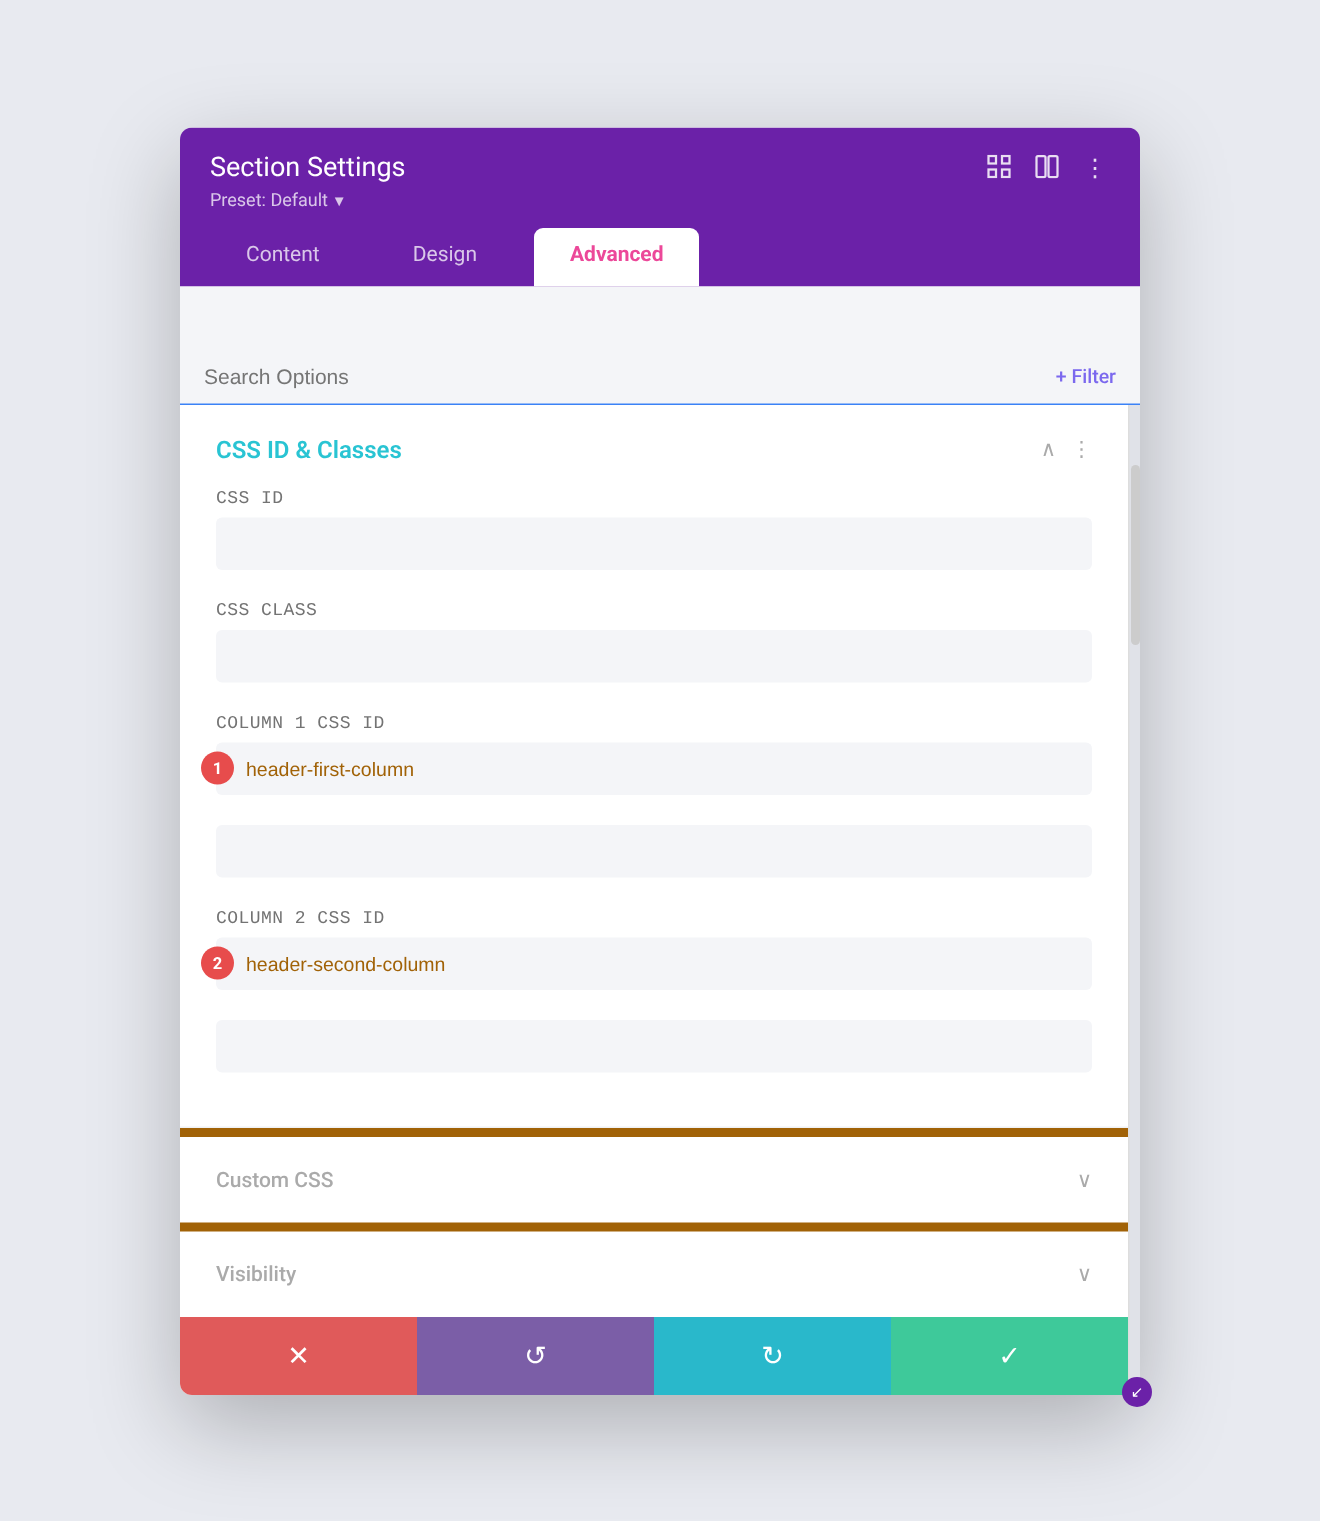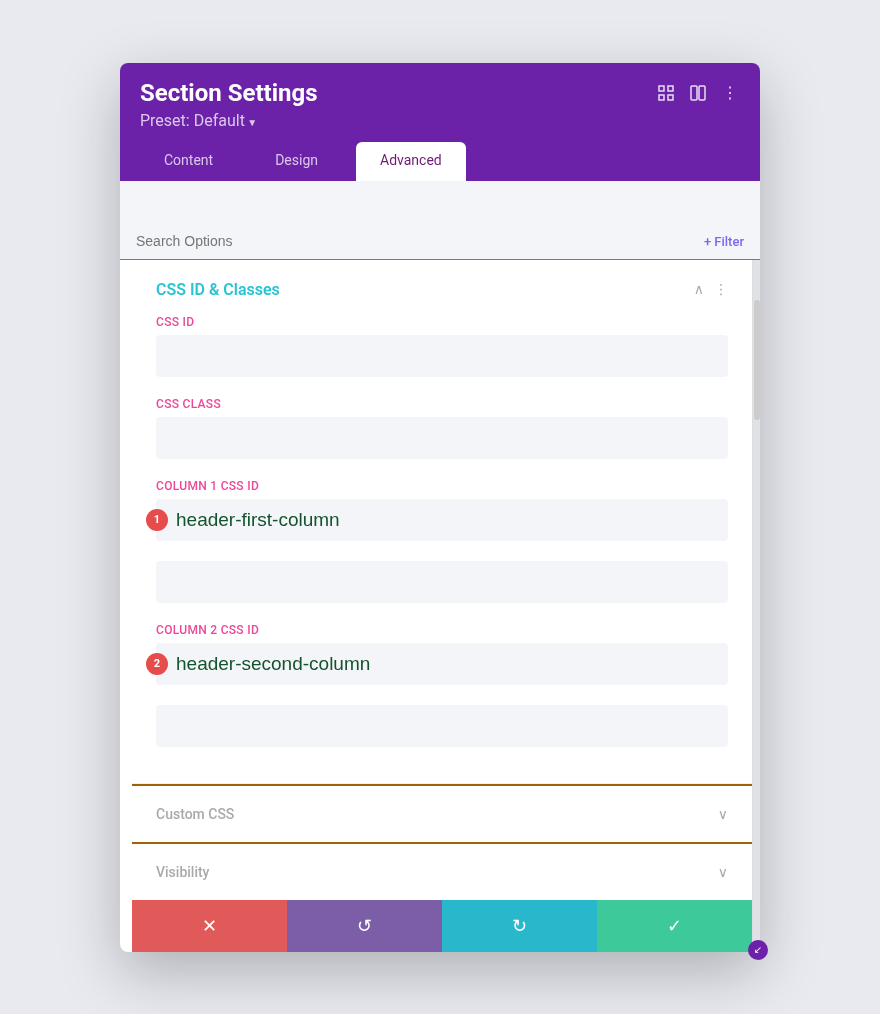--- a/index.html
+++ b/index.html
@@ -23,26 +23,26 @@
       padding: 16px 20px 0;
     }
     .modal-header-top {
       display: flex;
       justify-content: space-between;
       align-items: center;
       margin-bottom: 4px;
     }
     .modal-title {
       color: #fff;
-      font-size: 24px;
-      font-weight: 700;
+      font-size: 18px;
+      font-weight: 400;
     }
     .modal-subtitle {
       color: rgba(255,255,255,0.75);
-      font-size: 16px;
+      font-size: 12px;
       margin-bottom: 12px;
       cursor: pointer;
     }
     .modal-subtitle::after {
       content: ' ▼';
       font-size: 10px;
     }
     .header-icons {
       display: flex;
       gap: 12px;
@@ -64,23 +64,23 @@
     }
     .tab {
       padding: 10px 24px;
       color: rgba(255,255,255,0.75);
       font-size: 14px;
       cursor: pointer;
       border-bottom: 3px solid transparent;
     }
     .tab.active {
       background: #fff;
-      color: #701a75;
+      color: #ec4899;
       border-radius: 6px 6px 0 0;
-      font-weight: 400;
+      font-weight: 700;
     }
     .search-bar {
       background: #f4f5f8;
       padding: 10px 16px;
       display: flex;
       align-items: flex-end;
       justify-content: space-between;
       border-bottom: 1px solid #3b82f6;
     }
     .search-input {
@@ -129,61 +129,62 @@
       font-size: 14px;
     }
     .fields-area {
       padding: 0 24px 16px;
     }
     .field-group {
       margin-bottom: 20px;
     }
     .field-label {
       font-size: 12px;
-      color: #ec4899;
+      color: #737373;
       margin-bottom: 6px;
       font-weight: 500;
       text-transform: uppercase;
       letter-spacing: 0.3px;
+      font-family: Liberation Mono, monospace;
     }
     .field-input-wrapper {
       position: relative;
       display: flex;
       align-items: center;
     }
     .field-input {
       width: 100%;
       background: #f4f5f8;
       border: none;
       outline: none;
       border-radius: 4px;
       padding: 10px 14px;
-      font-size: 19px;
-      color: #14532d;
+      font-size: 13px;
+      color: #a16207;
     }
     .field-badge {
       position: absolute;
       left: -10px;
       width: 22px;
       height: 22px;
       border-radius: 50%;
       background: #e74c4c;
       color: #fff;
       font-size: 11px;
       font-weight: 700;
       display: flex;
       align-items: center;
       justify-content: center;
       z-index: 1;
     }
     .field-input.with-badge {
       padding-left: 20px;
     }
     .collapsible-section {
-      border-top: 2px solid #a16207;
+      border-top: 6px solid #a16207;
       padding: 20px 24px;
       display: flex;
       justify-content: space-between;
       align-items: flex-end;
       cursor: pointer;
     }
     .collapsible-label {
       font-size: 14px;
       color: #aaa;
       font-weight: 500;
@@ -206,21 +207,20 @@
       font-size: 18px;
       color: #fff;
     }
     .footer-btn.cancel { background: #e05a5a; }
     .footer-btn.undo { background: #7b5ea7; }
     .footer-btn.redo { background: #29b8cb; }
     .footer-btn.save { background: #3ec99a; }
     .modal-body-wrapper {
       position: relative;
       display: flex;
-      padding-left: 12px;
     }
     .modal-content-col {
       flex: 1;
     }
     .sidebar-scroll {
       width: 8px;
       background: #e0e2e8;
       border-left: 1px solid #ddd;
     }
     .sidebar-scroll-thumb {

